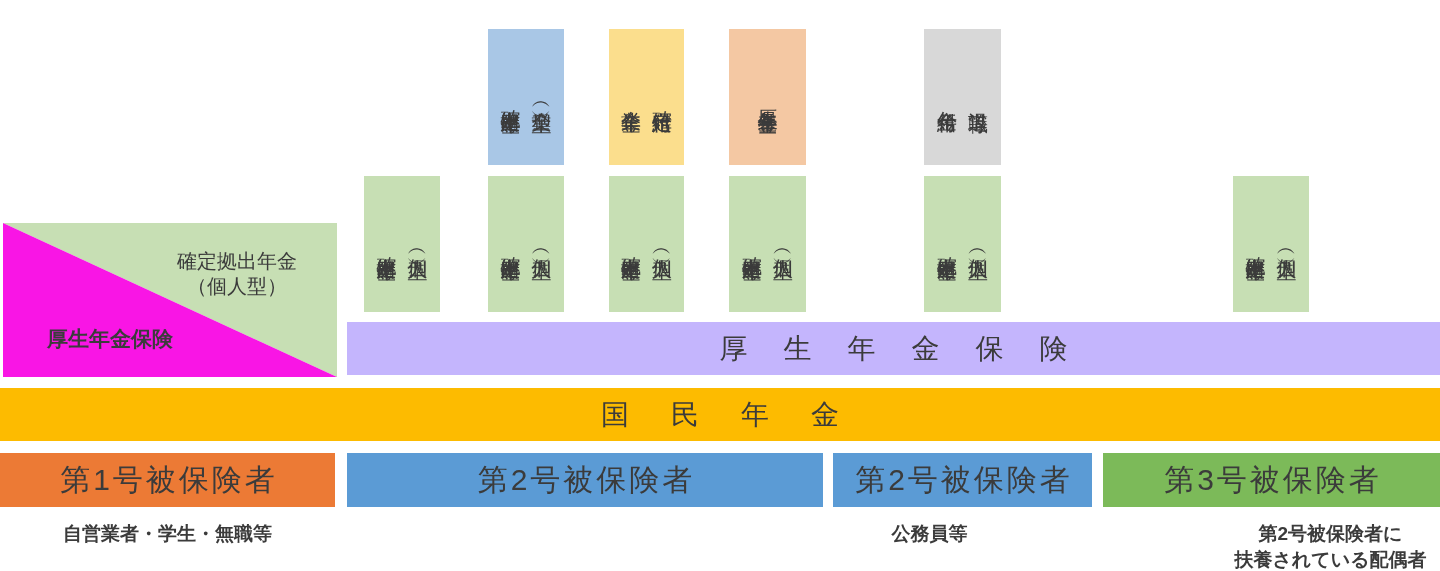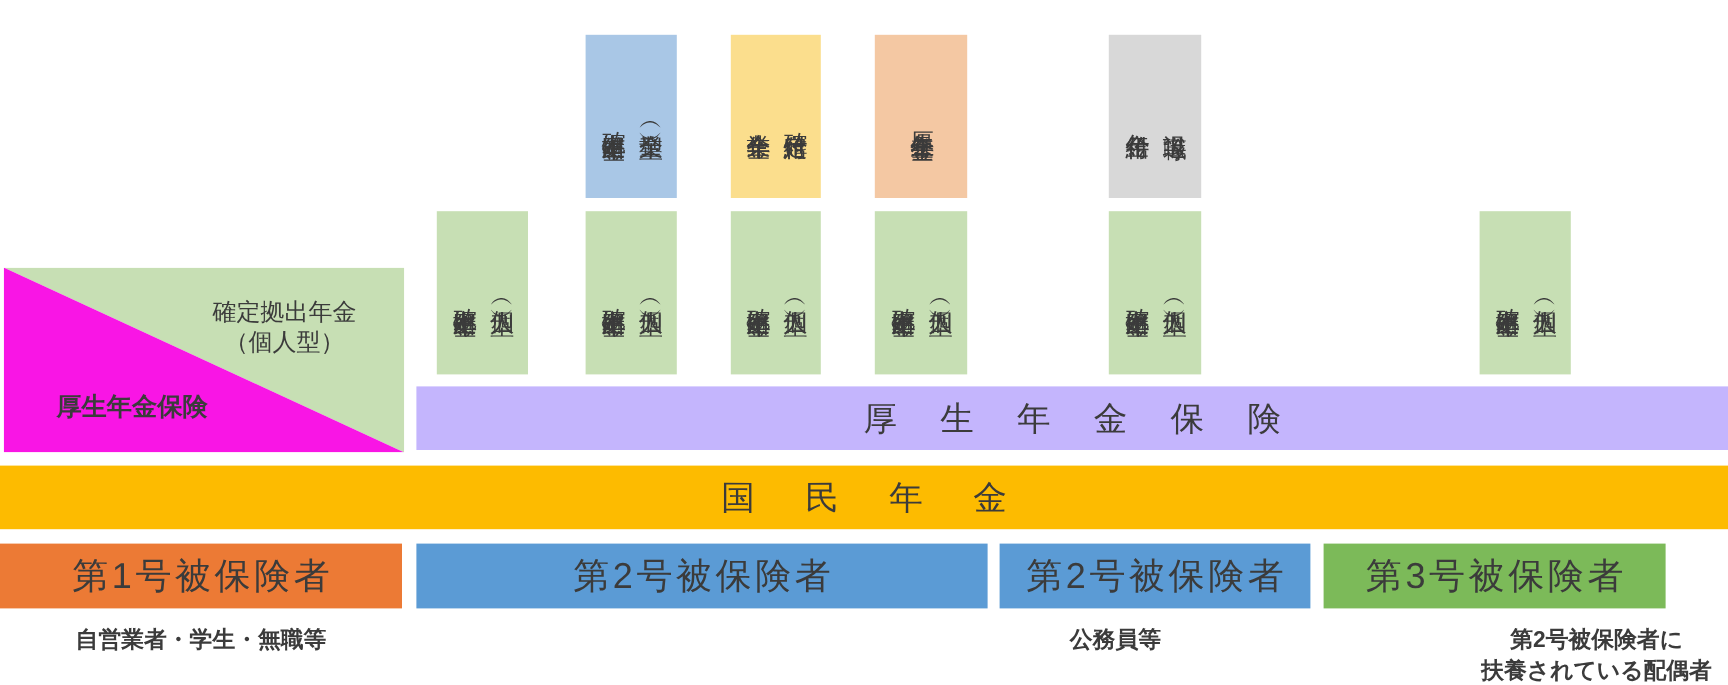--- a/index.html
+++ b/index.html
@@ -110,21 +110,21 @@
 
   <div class="bar c-orange" style="left:0px;top:429px;width:335px;height:54px;">
     <span class="insured-label">第1号被保険者</span>
   </div>
   <div class="bar c-blue" style="left:347px;top:429px;width:476px;height:54px;">
     <span class="insured-label">第2号被保険者</span>
   </div>
   <div class="bar c-blue" style="left:833px;top:429px;width:259px;height:54px;">
     <span class="insured-label">第2号被保険者</span>
   </div>
-  <div class="bar c-ingreen" style="left:1103px;top:429px;width:285px;height:54px;">
+  <div class="bar c-ingreen" style="left:1103px;top:429px;width:337px;height:54px;">
     <span class="insured-label">第3号被保険者</span>
   </div>
 
   <div class="desc" style="left:0px;width:335px;">自営業者・学生・無職等</div>
   <div class="desc" style="left:800px;width:259px;">公務員等</div>
   <div class="desc" style="left:1162px;width:337px;">
     <div>第2号被保険者に</div>
     <div>扶養されている配偶者</div>
   </div>
 

